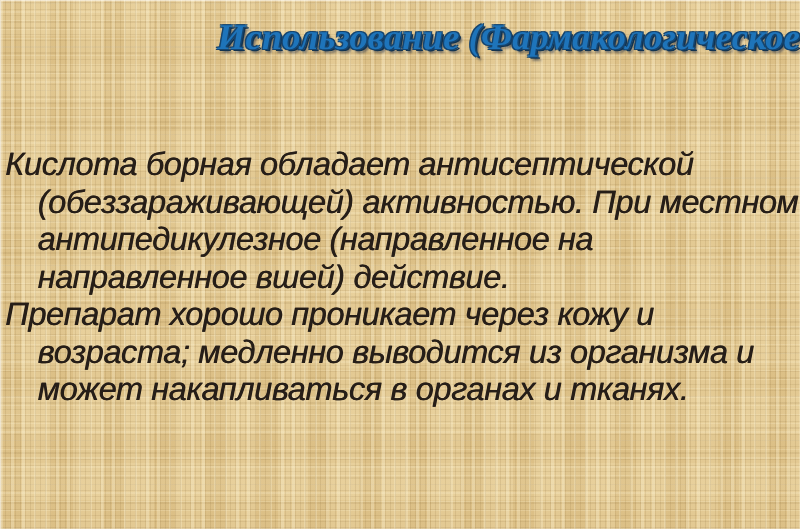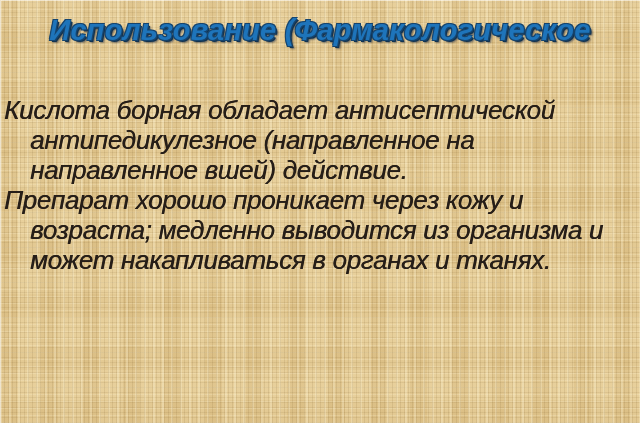--- a/index.html
+++ b/index.html
@@ -17,38 +17,39 @@
       repeating-linear-gradient(90deg, rgba(255,246,216,0.28) 0 2px, rgba(0,0,0,0) 2px 9px),
       repeating-linear-gradient(0deg, rgba(125,95,45,0.11) 0 1px, rgba(0,0,0,0) 1px 5px),
       repeating-linear-gradient(0deg, rgba(255,246,216,0.20) 0 1px, rgba(0,0,0,0) 1px 7px),
       repeating-linear-gradient(90deg, rgba(186,146,76,0.10) 0 17px, rgba(255,240,200,0.10) 17px 41px),
       repeating-linear-gradient(0deg, rgba(186,146,76,0.07) 0 23px, rgba(255,240,200,0.08) 23px 53px);
     box-shadow: inset 1px 1px 0 rgba(255,255,255,0.55);
   }
   .title {
     position: absolute;
     top: 14px; left: 0; right: 0;
-    text-align: center;
+    text-align: right;
     font-style: italic;
     font-weight: bold;
     font-size: 29px;
     line-height: 33px;
     color: #1e74ba;
     letter-spacing: 0.2px;
     text-shadow:
       -1px -1px 0 #16456f,
        1px -1px 0 #16456f,
       -1px  1px 0 #16456f,
        1px  1px 0 #16456f,
        2px  2px 0 #13334f,
        3px  3px 2px rgba(25,38,66,0.55);
+    font-family: Liberation Serif, serif;
   }
   .content {
     position: absolute;
-    top: 95px; left: 4px; right: 2px;
+    top: 116px; left: 4px; right: 2px;
     font-style: italic;
     font-size: 26px;
     line-height: 30px;
     letter-spacing: -0.3px;
     color: #261e18;
     text-shadow: 0.4px 0 0 currentColor; 
   }
   .para { margin: 0; }
   .para + .para { }
   .line { white-space: nowrap; }
@@ -60,20 +61,21 @@
 <div class="slide">
 
   <div class="title">
     <div class="line">Использование (Фармакологическое</div>
   </div>
 
   <div class="content">
 
     <div class="para">
       <div class="line">Кислота борная обладает антисептической</div>
+      <div class="line cont">(обеззараживающей) активностью. При местном</div>
       <div class="line cont">антипедикулезное (направленное на</div>
       <div class="line cont">направленное вшей) действие.</div>
     </div>
 
     <div class="para">
       <div class="line">Препарат хорошо проникает через кожу и</div>
       <div class="line cont">возраста; медленно выводится из организма и</div>
       <div class="line cont">может накапливаться в органах и тканях.</div>
     </div>
 

